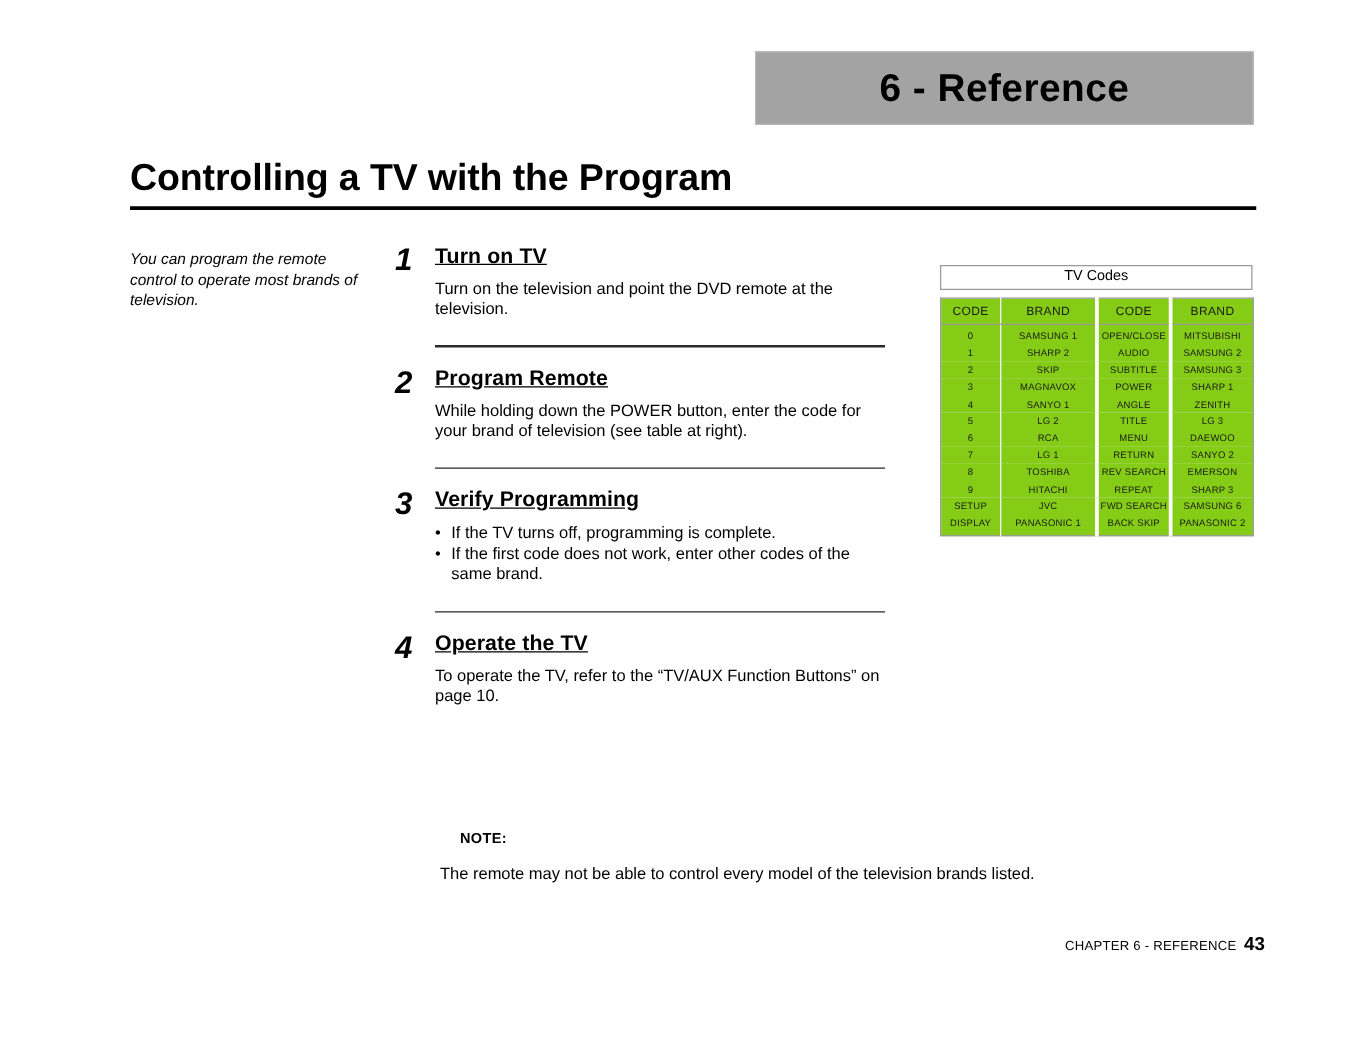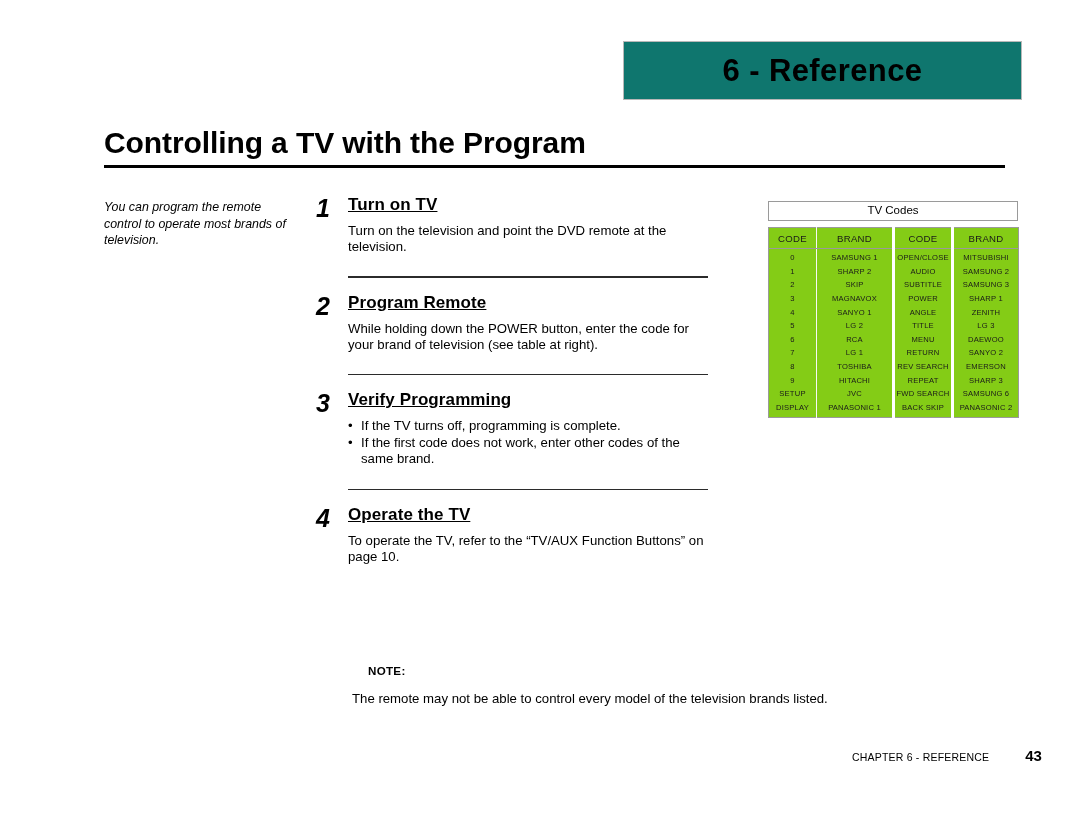--- a/index.html
+++ b/index.html
@@ -12,25 +12,25 @@
     height: 834px;
     position: relative;
     font-family: "Liberation Sans", sans-serif;
     color: #000000;
     overflow: hidden;
   }
 
   
   .chapter-banner {
     position: absolute;
-    left: 623px;
+    left: 604px;
     top: 41px;
     width: 399px;
     height: 59px;
-    background: #0f766e;
+    background: #a3a3a3;
     border: 1px solid #b8b8b8;
     box-sizing: border-box;
     display: flex;
     align-items: center;
     justify-content: center;
   }
   .chapter-banner-text {
     color: #000000;
     font-size: 31px;
     font-weight: bold;
@@ -126,23 +126,22 @@
     top: 0;
   }
 
   .gap-a { height: 21px; }
   .gap-b { height: 16px; }
 
   
   .codes-wrap {
     position: absolute;
     left: 752px;
-    top: 201px;
+    top: 212px;
     width: 250px;
-    margin-left: 16px;
   }
   .codes-title {
     height: 20px;
     border: 1px solid #9a9a9a;
     background: #ffffff;
     box-sizing: border-box;
     display: flex;
     align-items: center;
     justify-content: center;
     font-size: 11.5px;
@@ -212,21 +211,20 @@
     line-height: 1;
   }
 
   
   .footer {
     position: absolute;
     left: 852px;
     top: 747px;
     display: flex;
     align-items: baseline;
-    gap: 30px;
   }
   .footer-chapter {
     font-size: 10.5px;
     letter-spacing: 0.2px;
   }
   .footer-page {
     font-size: 15px;
     font-weight: bold;
     margin-left: 6px;
   }

